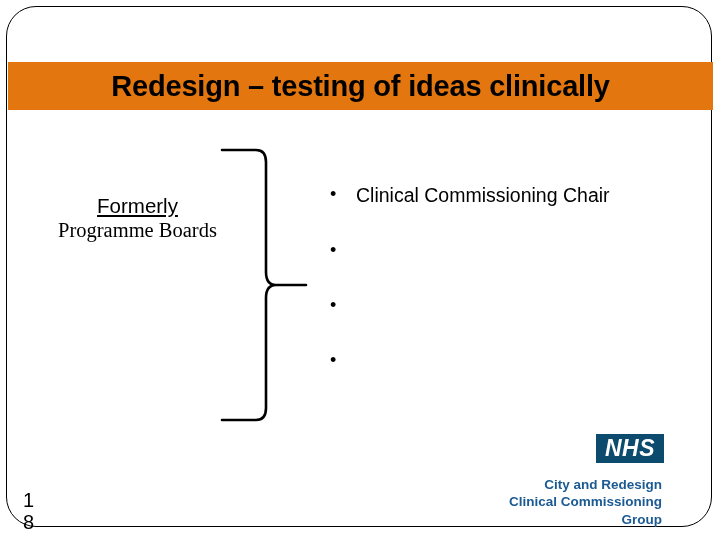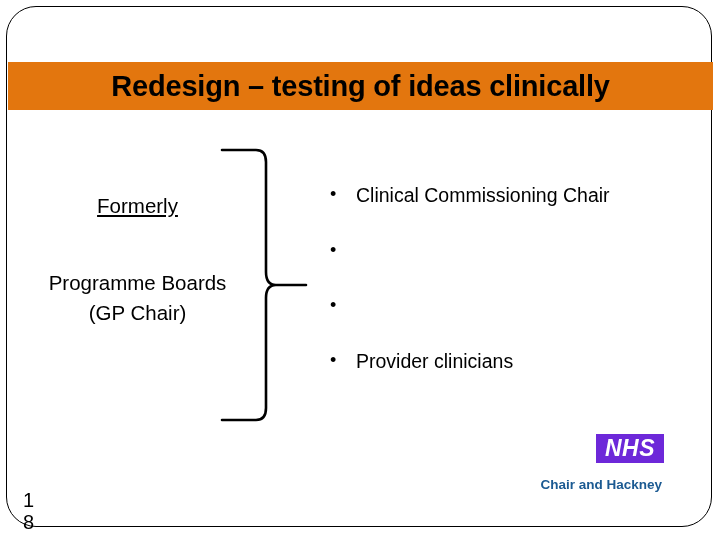--- a/index.html
+++ b/index.html
@@ -67,25 +67,25 @@
     width: 235px;
     text-align: center;
     color: #000000;
     font-size: 20.5px;
     line-height: 1.22;
   }
   #formerly-label {
     display: inline-block;
     text-decoration: underline;
     text-underline-offset: 2px;
-    margin-bottom: 52px;
   }
   #org-line-1 {
     display: block;
     white-space: nowrap;
+    font-family: Liberation Serif, serif;
   }
   #org-line-2 {
     display: block;
     margin-top: 5px;
     white-space: nowrap;
   }
 
   
   #brace-group {
     position: absolute;
@@ -127,21 +127,21 @@
   
   #nhs-logo {
     position: absolute;
     left: 500px;
     top: 434px;
     width: 190px;
     text-align: right;
   }
   #nhs-box {
     display: inline-block;
-    background: #6d28d9;
+    background: #0c4a6e;
     color: #ffffff;
     font-size: 23px;
     font-weight: bold;
     font-style: italic;
     letter-spacing: 0.5px;
     padding: 2px 9px 3px 9px;
     line-height: 1.05;
     margin-right: 26px;
   }
   #nhs-sub {
@@ -173,21 +173,20 @@
 <div id="slide">
 
   <div id="slide-frame"></div>
 
   <div id="title-banner"></div>
   <div id="title-text">Redesign – testing of ideas clinically</div>
 
   <div id="left-block">
     <span id="formerly-label">Formerly</span>
     <span id="org-line-1">Programme Boards</span>
-    <span id="org-line-2">(GP Chair)</span>
   </div>
 
   <div id="brace-group">
     <svg width="92" height="282" viewBox="0 0 92 282" xmlns="http://www.w3.org/2000/svg">
       <path d="M 4 4
                L 38 4
                Q 48 4 48 16
                L 48 126
                Q 48 139 58 139
                L 88 139
@@ -205,28 +204,28 @@
       <span class="bullet-text">Clinical Commissioning Chair</span>
     </div>
     <div class="bullet-row">
       <span class="bullet-dot">•</span>
     </div>
     <div class="bullet-row">
       <span class="bullet-dot">•</span>
     </div>
     <div class="bullet-row">
       <span class="bullet-dot">•</span>
-      <span class="bullet-text">Provider clinicians</span>
     </div>
   </div>
 
   <div id="nhs-logo">
     <div id="nhs-box">NHS</div>
     <div id="nhs-sub">
-      <span id="nhs-sub-line-1">Chair and Hackney</span>
+      <span id="nhs-sub-line-1">City and Redesign</span>
+      <span id="nhs-sub-line-2">Clinical Commissioning Group</span>
     </div>
   </div>
 
   <div id="page-number">
     <span>1</span>
     <span>8</span>
   </div>
 
 </div>
 

